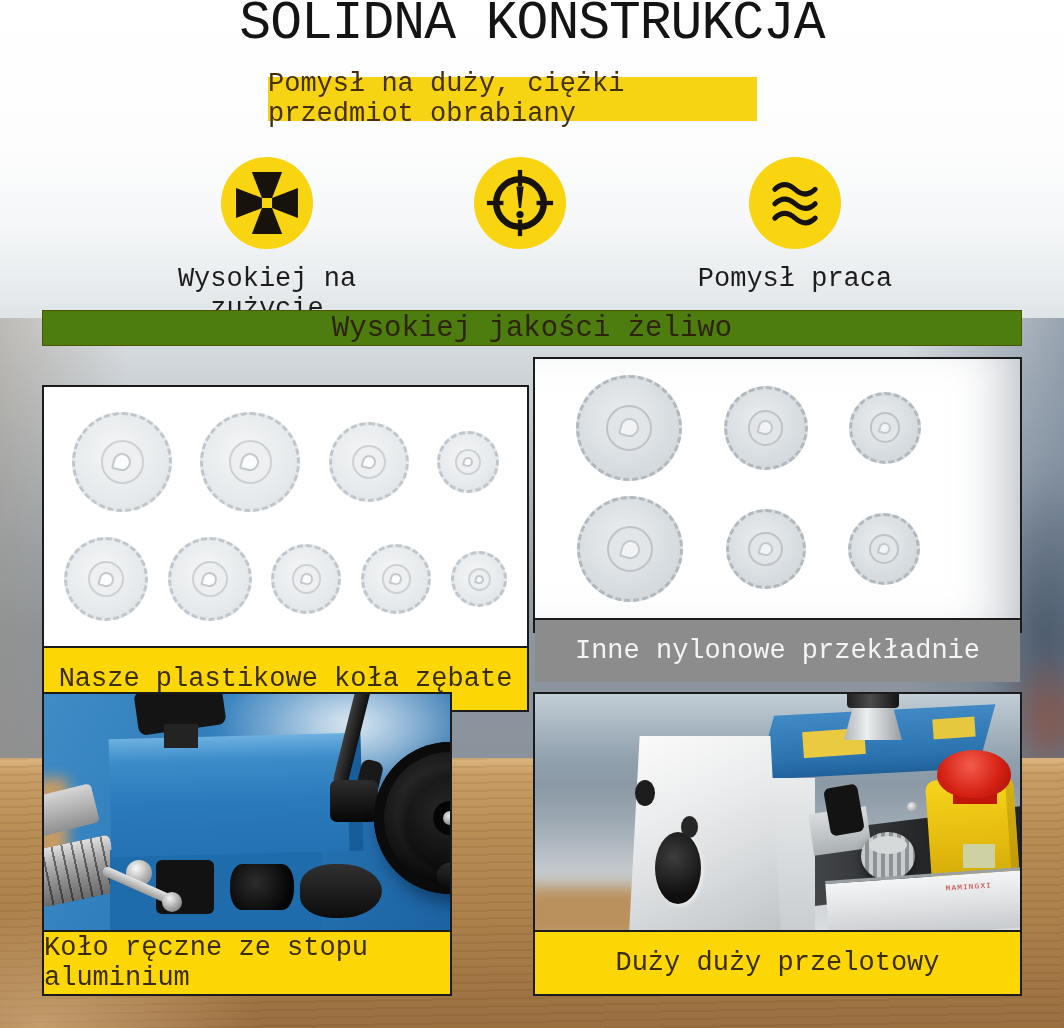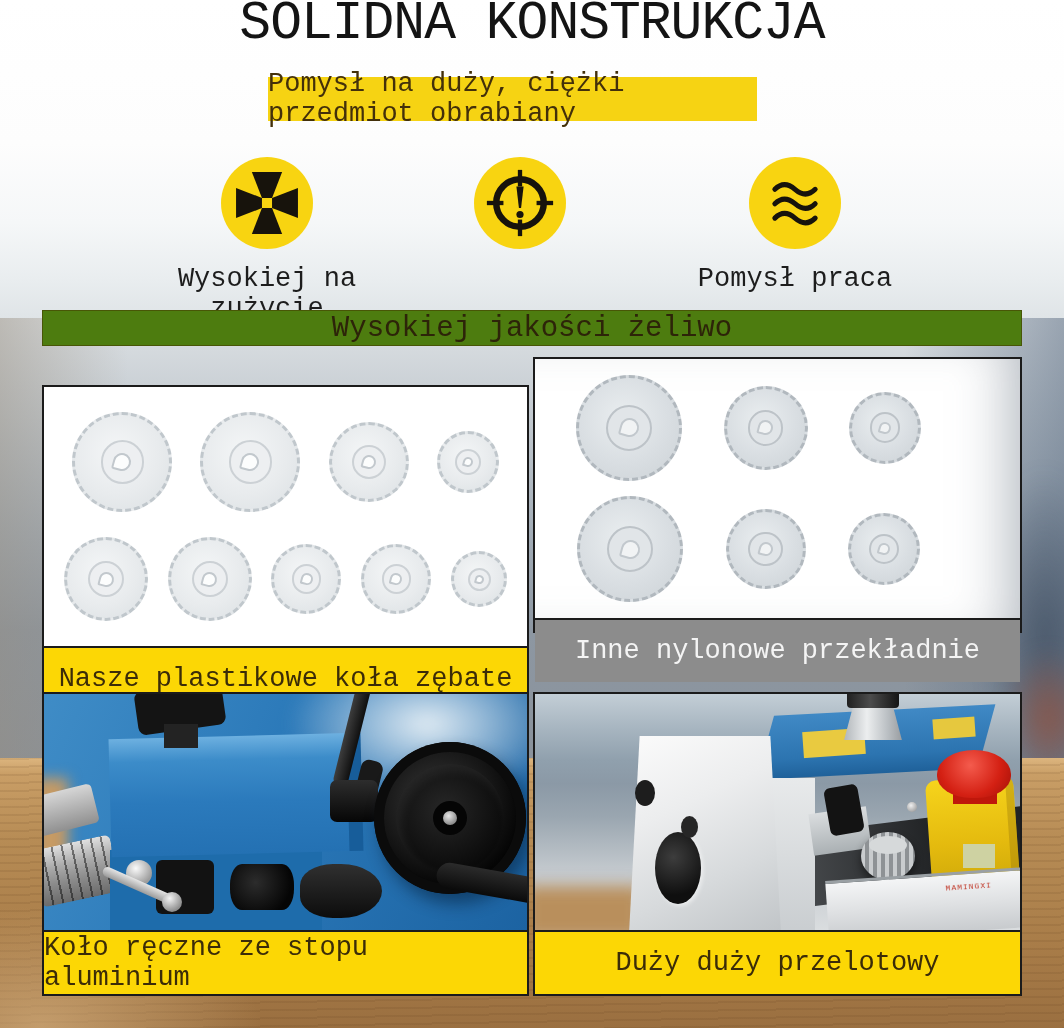--- a/index.html
+++ b/index.html
@@ -40,21 +40,21 @@
 
   
   .sec-header{position:absolute;left:42px;top:310px;width:980px;height:36px;background:#4d7c0f;
     border:1px solid rgba(70,55,0,.55);box-sizing:border-box;
     display:flex;align-items:center;justify-content:center;font-size:29px;color:#2d2409;}
 
   
   .panel{position:absolute;border:2px solid #1b1b1b;box-sizing:border-box;background:#fff;}
   .p-gl{left:42px;top:357px;width:487px;height:327px;margin-top:28px;}
   .p-gr{left:533px;top:357px;width:489px;height:276px;}
-  .p-ml{left:42px;top:692px;width:487px;height:304px;}
+  .p-ml{left:42px;top:692px;width:410px;height:304px;}
   .p-mr{left:533px;top:692px;width:489px;height:304px;}
   .cap{height:62px;border-top:2px solid #1b1b1b;display:flex;align-items:center;justify-content:center;
     font-size:27px;}
   .cap-yellow{background:#fcd705;color:#3b2c08;}
   .cap-gray{background:#8c8c8c;color:#f4f4f4;}
 
   
   .gear-img{height:259px;display:flex;flex-direction:column;justify-content:space-evenly;background:#fff;}
   .p-gr .gear-img{padding-right:58px;box-shadow:inset -45px 0 55px -35px rgba(115,125,138,.55);}
   .gear-row{display:flex;justify-content:space-evenly;align-items:center;}

